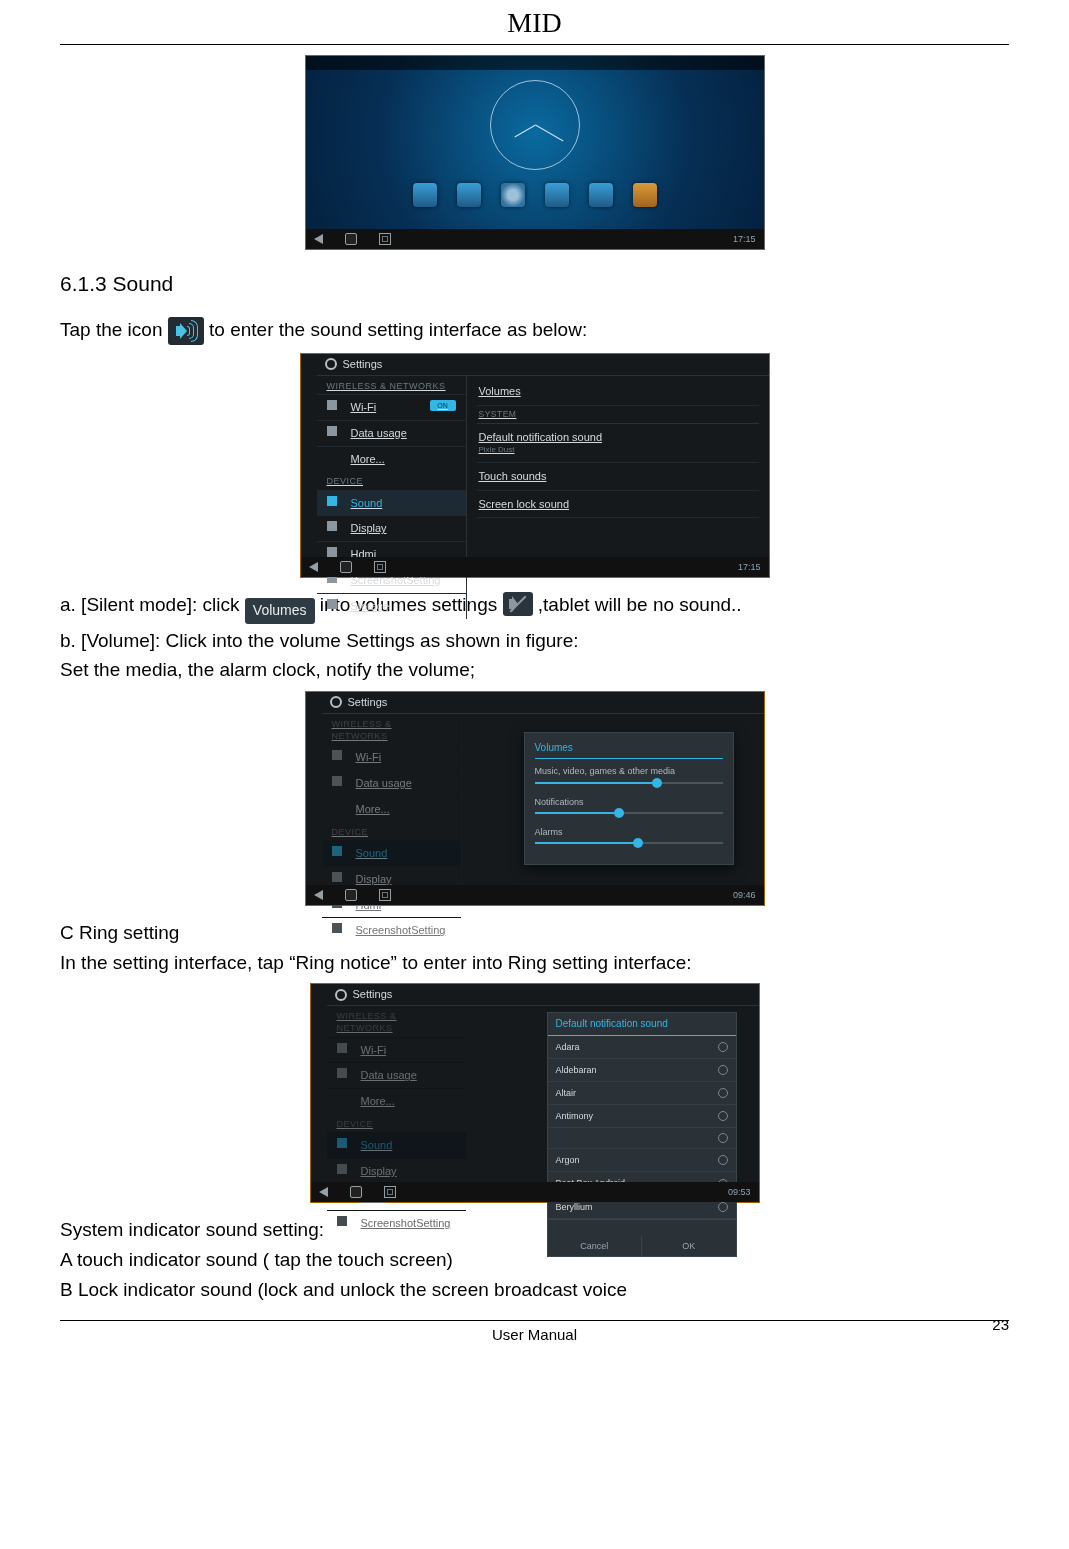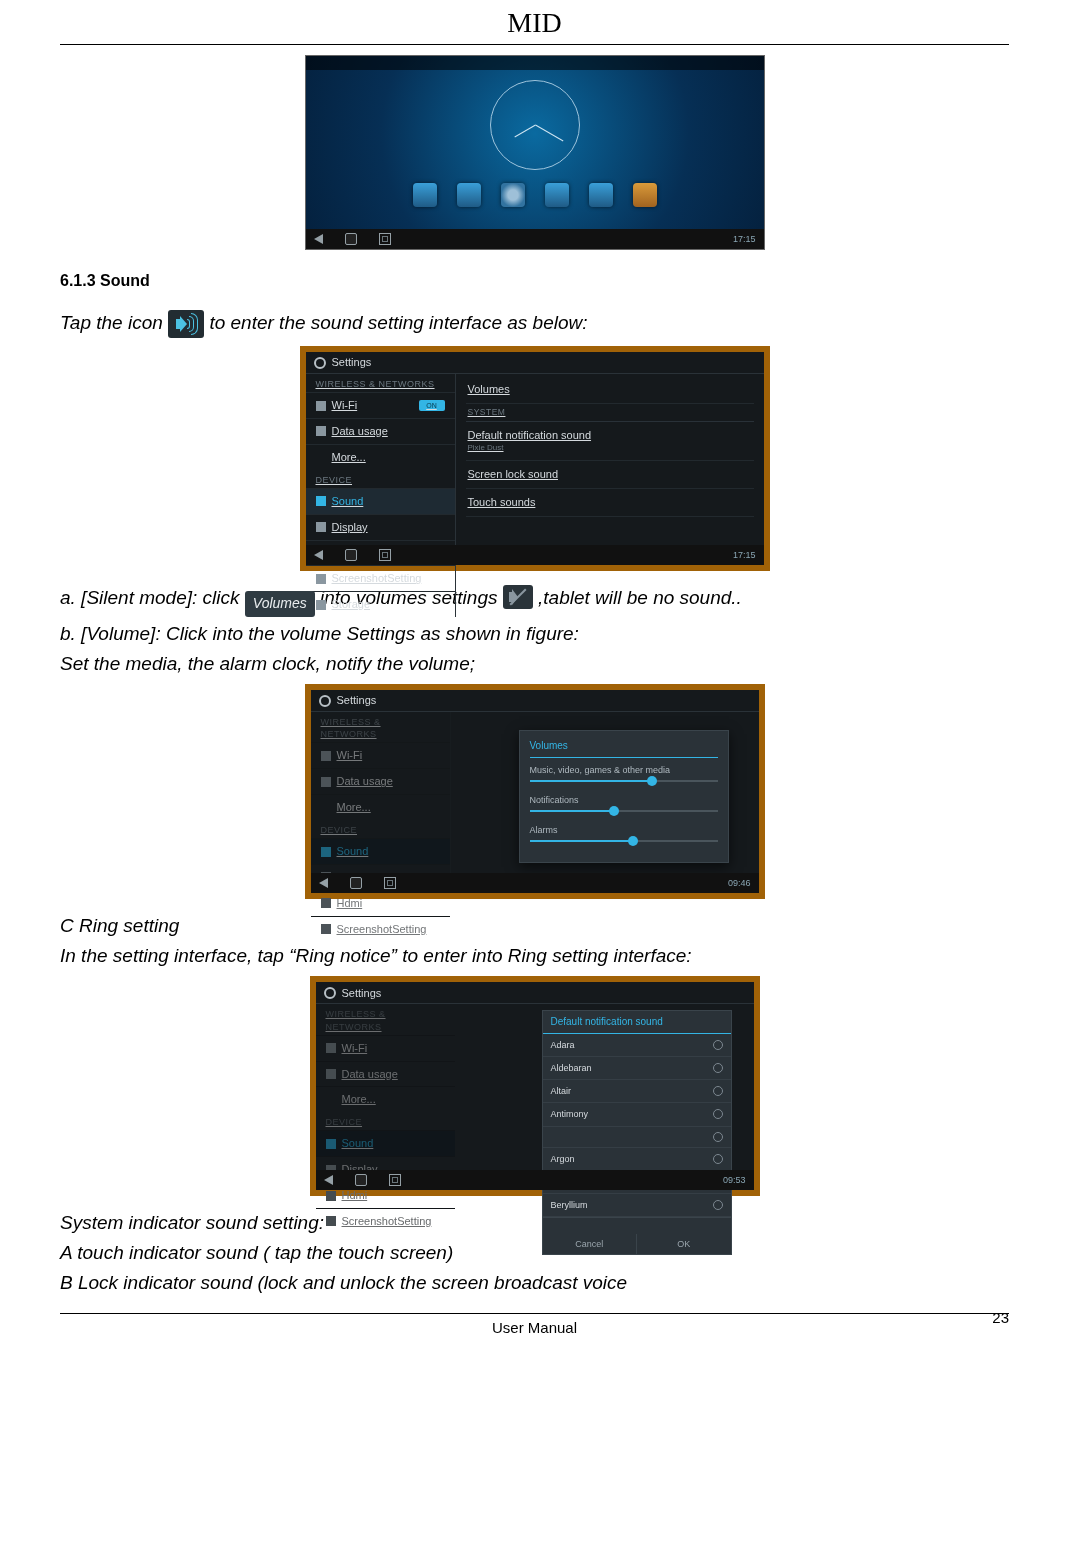--- a/index.html
+++ b/index.html
@@ -119,27 +119,26 @@
     content:"";position:absolute;inset:2px;border:1px solid #6a757b;
   }
   .navbar .time, .navbar2 .time {
     margin-left: auto;
     color: #8aa6b4;
     font-size: 9px;
   }
 
   
   .section-head {
-    font-weight: bold;
-    font-size: 16px;
+    font-weight: normal;
+    font-size: 21px;
     margin: 8px 0 18px 0;
   }
   p.flow {
     margin: 4px 0;
-    font-style: italic;
   }
   
   .chip {
     display: inline-block;
     vertical-align: middle;
     border-radius: 3px;
     position: relative;
   }
   .chip.sound-icon {
     width: 36px; height: 28px;
@@ -190,25 +189,26 @@
     border-style:solid;border-width:8px 0 8px 6px;border-color:transparent transparent transparent #8a97a0;
   }
   .chip.mute-icon .slash{
     position:absolute;left:4px;top:11px;width:22px;height:2px;background:#8a97a0;transform:rotate(-45deg);
   }
 
   
   .settings-shot {
     display: inline-block;
     background: #15191c;
-    border: 6px solid #a16207;
+    border: 1px solid #a16207;
     color: #d5dade;
     font-size: 11px;
     position: relative;
     text-align: left;
+    padding-left: 16px;
   }
   .ss-top {
     height: 22px;
     display: flex;
     align-items: center;
     padding: 0 8px;
     border-bottom: 1px solid #2a3238;
   }
   .ss-top .gear {
     width: 12px; height: 12px;
@@ -224,22 +224,22 @@
   }
   .ss-cat {
     color: #6c7880;
     font-size: 9px;
     padding: 4px 10px 2px 10px;
     letter-spacing: 0.5px;
   }
   .ss-item {
     padding: 5px 10px;
     display: flex;
-    align-items: center;
-    gap: 6px;
+    align-items: flex-start;
+    gap: 14px;
     border-top: 1px solid #22292e;
   }
   .ss-item .mini {
     width: 10px; height: 10px;
     background: #8a97a0;
     flex-shrink: 0;
   }
   .ss-item .mini.blue { background: #33b5e5; }
   .ss-item.active { background: #1e2a33; color: #33b5e5; }
   .ss-item .toggle {
@@ -444,22 +444,22 @@
           <span>Storage</span>
         </div>
       </div>
       <div class="ss-right">
         <div class="ss-row">Volumes</div>
         <div class="ss-row cat">SYSTEM</div>
         <div class="ss-row">
           <span>Default notification sound</span>
           <span class="sub">Pixie Dust</span>
         </div>
+        <div class="ss-row">Touch sounds</div>
         <div class="ss-row">Screen lock sound</div>
-        <div class="ss-row">Touch sounds</div>
       </div>
     </div>
     <div class="navbar2">
       <span class="nav-icon back"></span>
       <span class="nav-icon home"></span>
       <span class="nav-icon recents"></span>
       <span class="time">17:15</span>
     </div>
   </div>
 </div>

